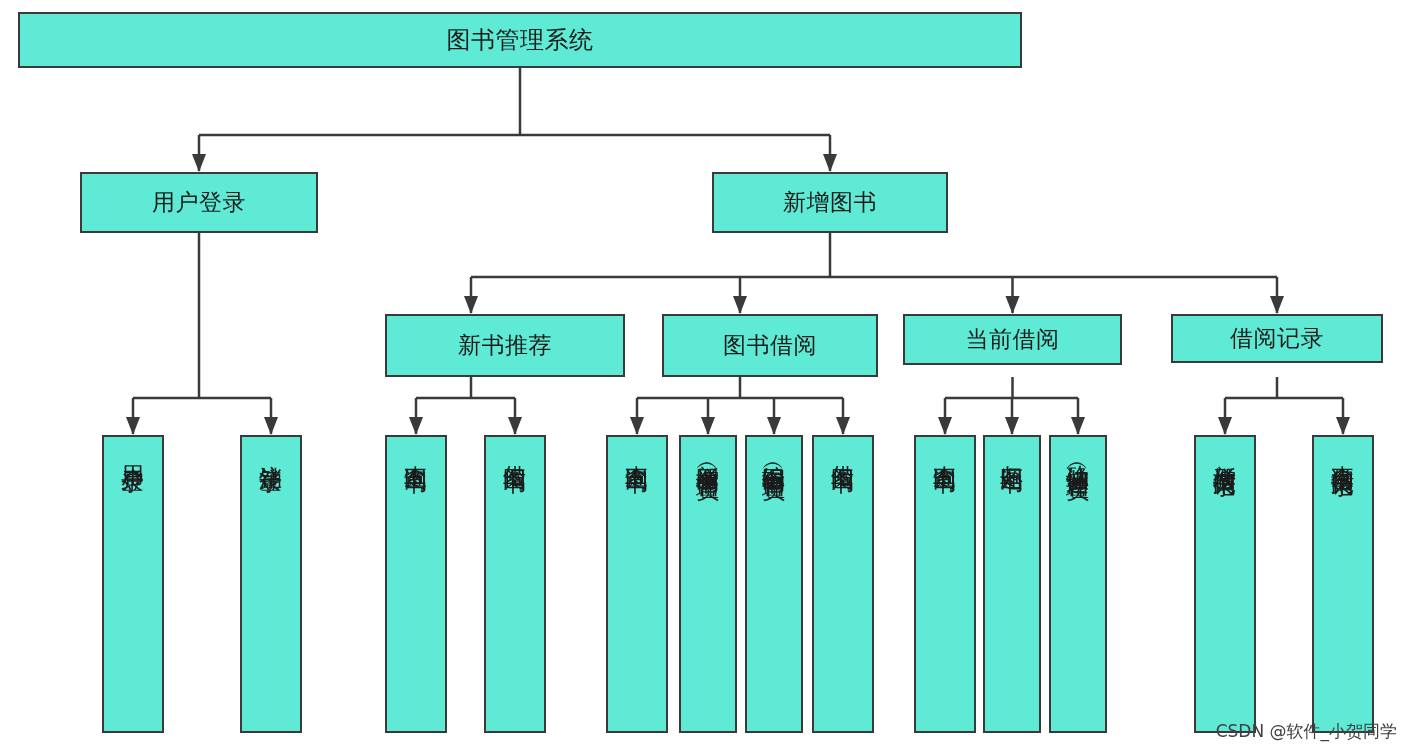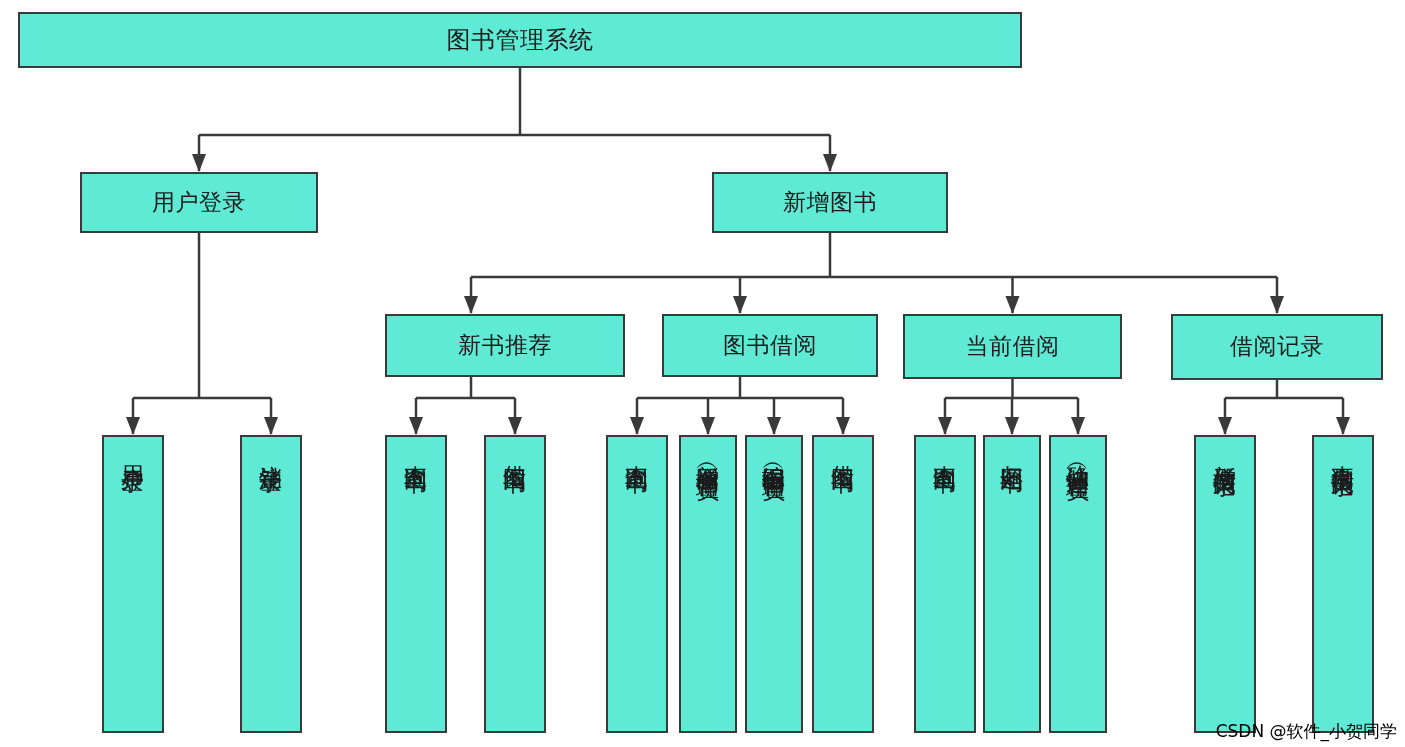--- a/index.html
+++ b/index.html
@@ -62,21 +62,21 @@
     line-height: 1.05;
     letter-spacing: 2px;
     white-space: nowrap;
     margin: 0 auto;
   }
   #watermark {
     position: absolute;
     right: 8px;
     bottom: 4px;
     font-size: 17px;
-    color: #000000;
+    color: #404040;
     z-index: 5;
     white-space: nowrap;
     font-family: "DejaVu Sans", "Liberation Sans", sans-serif;
   }
 </style>
 </head>
 <body>
 
 <div id="canvas">
 
@@ -145,24 +145,24 @@
   <div class="node h" style="left: 712px; top: 172px; width: 236px; height: 61px;">
     <span class="label">新增图书</span>
   </div>
 
   <div class="node h" style="left: 349px; top: 314px; width: 240px; height: 63px; margin-left: 36px;">
     <span class="label">新书推荐</span>
   </div>
   <div class="node h" style="left: 632px; top: 314px; width: 216px; height: 63px; margin-left: 30px;">
     <span class="label">图书借阅</span>
   </div>
-  <div class="node h" style="left: 903px; top: 314px; width: 219px; height: 65px;">
+  <div class="node h" style="left: 903px; top: 314px; width: 219px; height: 51px;">
     <span class="label">当前借阅</span>
   </div>
-  <div class="node h" style="left: 1171px; top: 314px; width: 212px; height: 66px;">
+  <div class="node h" style="left: 1171px; top: 314px; width: 212px; height: 49px;">
     <span class="label">借阅记录</span>
   </div>
 
   <div class="node v" style="left: 102px; top: 435px; width: 62px; height: 298px;">
     <span class="label">用户登录</span>
   </div>
   <div class="node v" style="left: 240px; top: 435px; width: 62px; height: 298px;">
     <span class="label">注销登录</span>
   </div>
   <div class="node v" style="left: 385px; top: 435px; width: 62px; height: 298px;">

